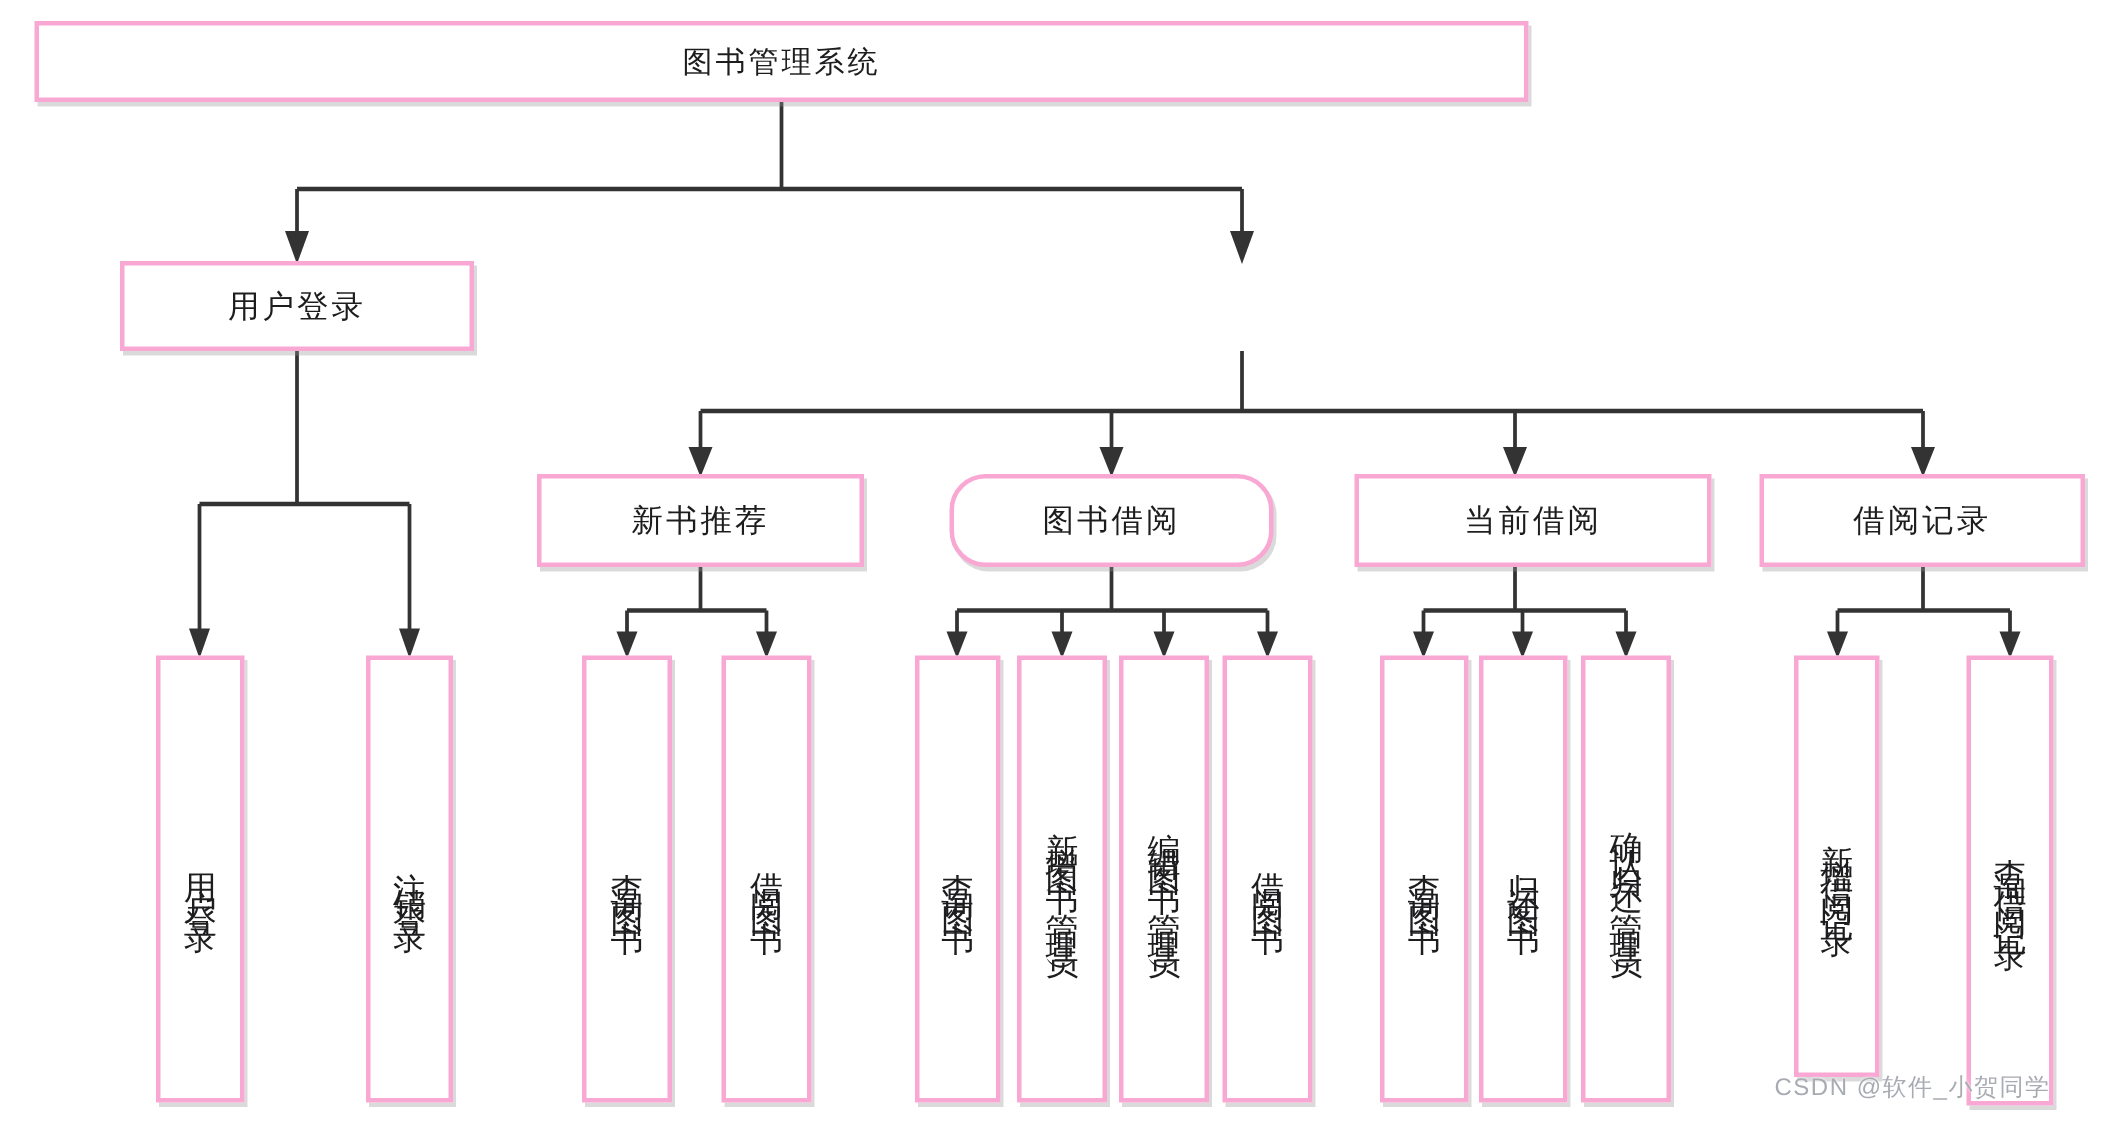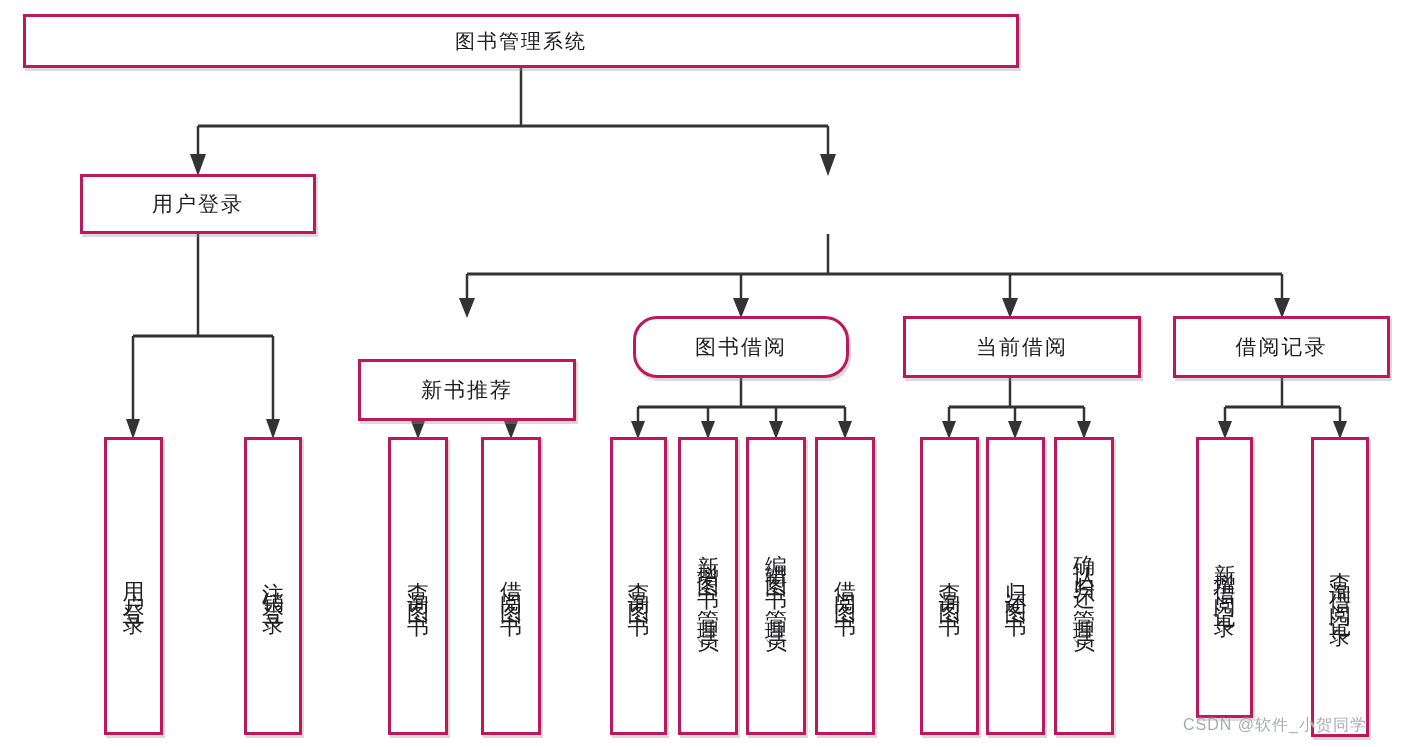--- a/index.html
+++ b/index.html
@@ -3,21 +3,21 @@
 <meta charset="utf-8">
 <style>
   html,body{margin:0;padding:0;background:#ffffff;}
   .stage{
     position:relative;width:1405px;height:747px;background:#ffffff;overflow:hidden;
     font-family:"Liberation Sans","DejaVu Sans",sans-serif;
   }
   .wires{position:absolute;left:0;top:0;width:1405px;height:747px;}
   .node{
     position:absolute;box-sizing:border-box;background:#ffffff;
-    border:3px solid #be185d;box-shadow:2px 3px 0 rgba(150,150,150,0.35);
+    border:3px solid #f9a8d4;box-shadow:2px 3px 0 rgba(150,150,150,0.35);
     display:flex;align-items:center;justify-content:center;
     color:#1d1d1f;text-align:center;
   }
   .h{font-size:21px;letter-spacing:2px;}
   .root{font-size:20px;letter-spacing:2px;}
   .vert{
     writing-mode:vertical-rl;text-orientation:mixed;
     font-size:22px;letter-spacing:11px;line-height:1;
   }
   .watermark{
@@ -94,21 +94,21 @@
       <polygon points="1077,421 1091,421 1084,439"></polygon>
       <polygon points="1218,421 1232,421 1225,439"></polygon>
       <polygon points="1333,421 1347,421 1340,439"></polygon>
     </g>
   </svg>
 
   <div class="node root" style="left:23px;top:14px;width:996px;height:54px;">图书管理系统</div>
 
   <div class="node h" style="left:80px;top:174px;width:236px;height:60px;">用户登录</div>
 
-  <div class="node h" style="left:358px;top:316px;width:218px;height:62px;margin-top:43px;">新书推荐</div>
+  <div class="node h" style="left:358px;top:316px;width:218px;height:62px;">新书推荐</div>
   <div class="node h" style="left:633px;top:316px;width:216px;height:62px;border-radius:24px;">图书借阅</div>
   <div class="node h" style="left:903px;top:316px;width:238px;height:62px;">当前借阅</div>
   <div class="node h" style="left:1173px;top:316px;width:217px;height:62px;">借阅记录</div>
 
   <div class="node vert" style="left:104px;top:437px;width:59px;height:298px;">用户登录</div>
   <div class="node vert" style="left:244px;top:437px;width:58px;height:298px;">注销登录</div>
 
   <div class="node vert" style="left:388px;top:437px;width:60px;height:298px;">查询图书</div>
   <div class="node vert" style="left:481px;top:437px;width:60px;height:298px;">借阅图书</div>
 

